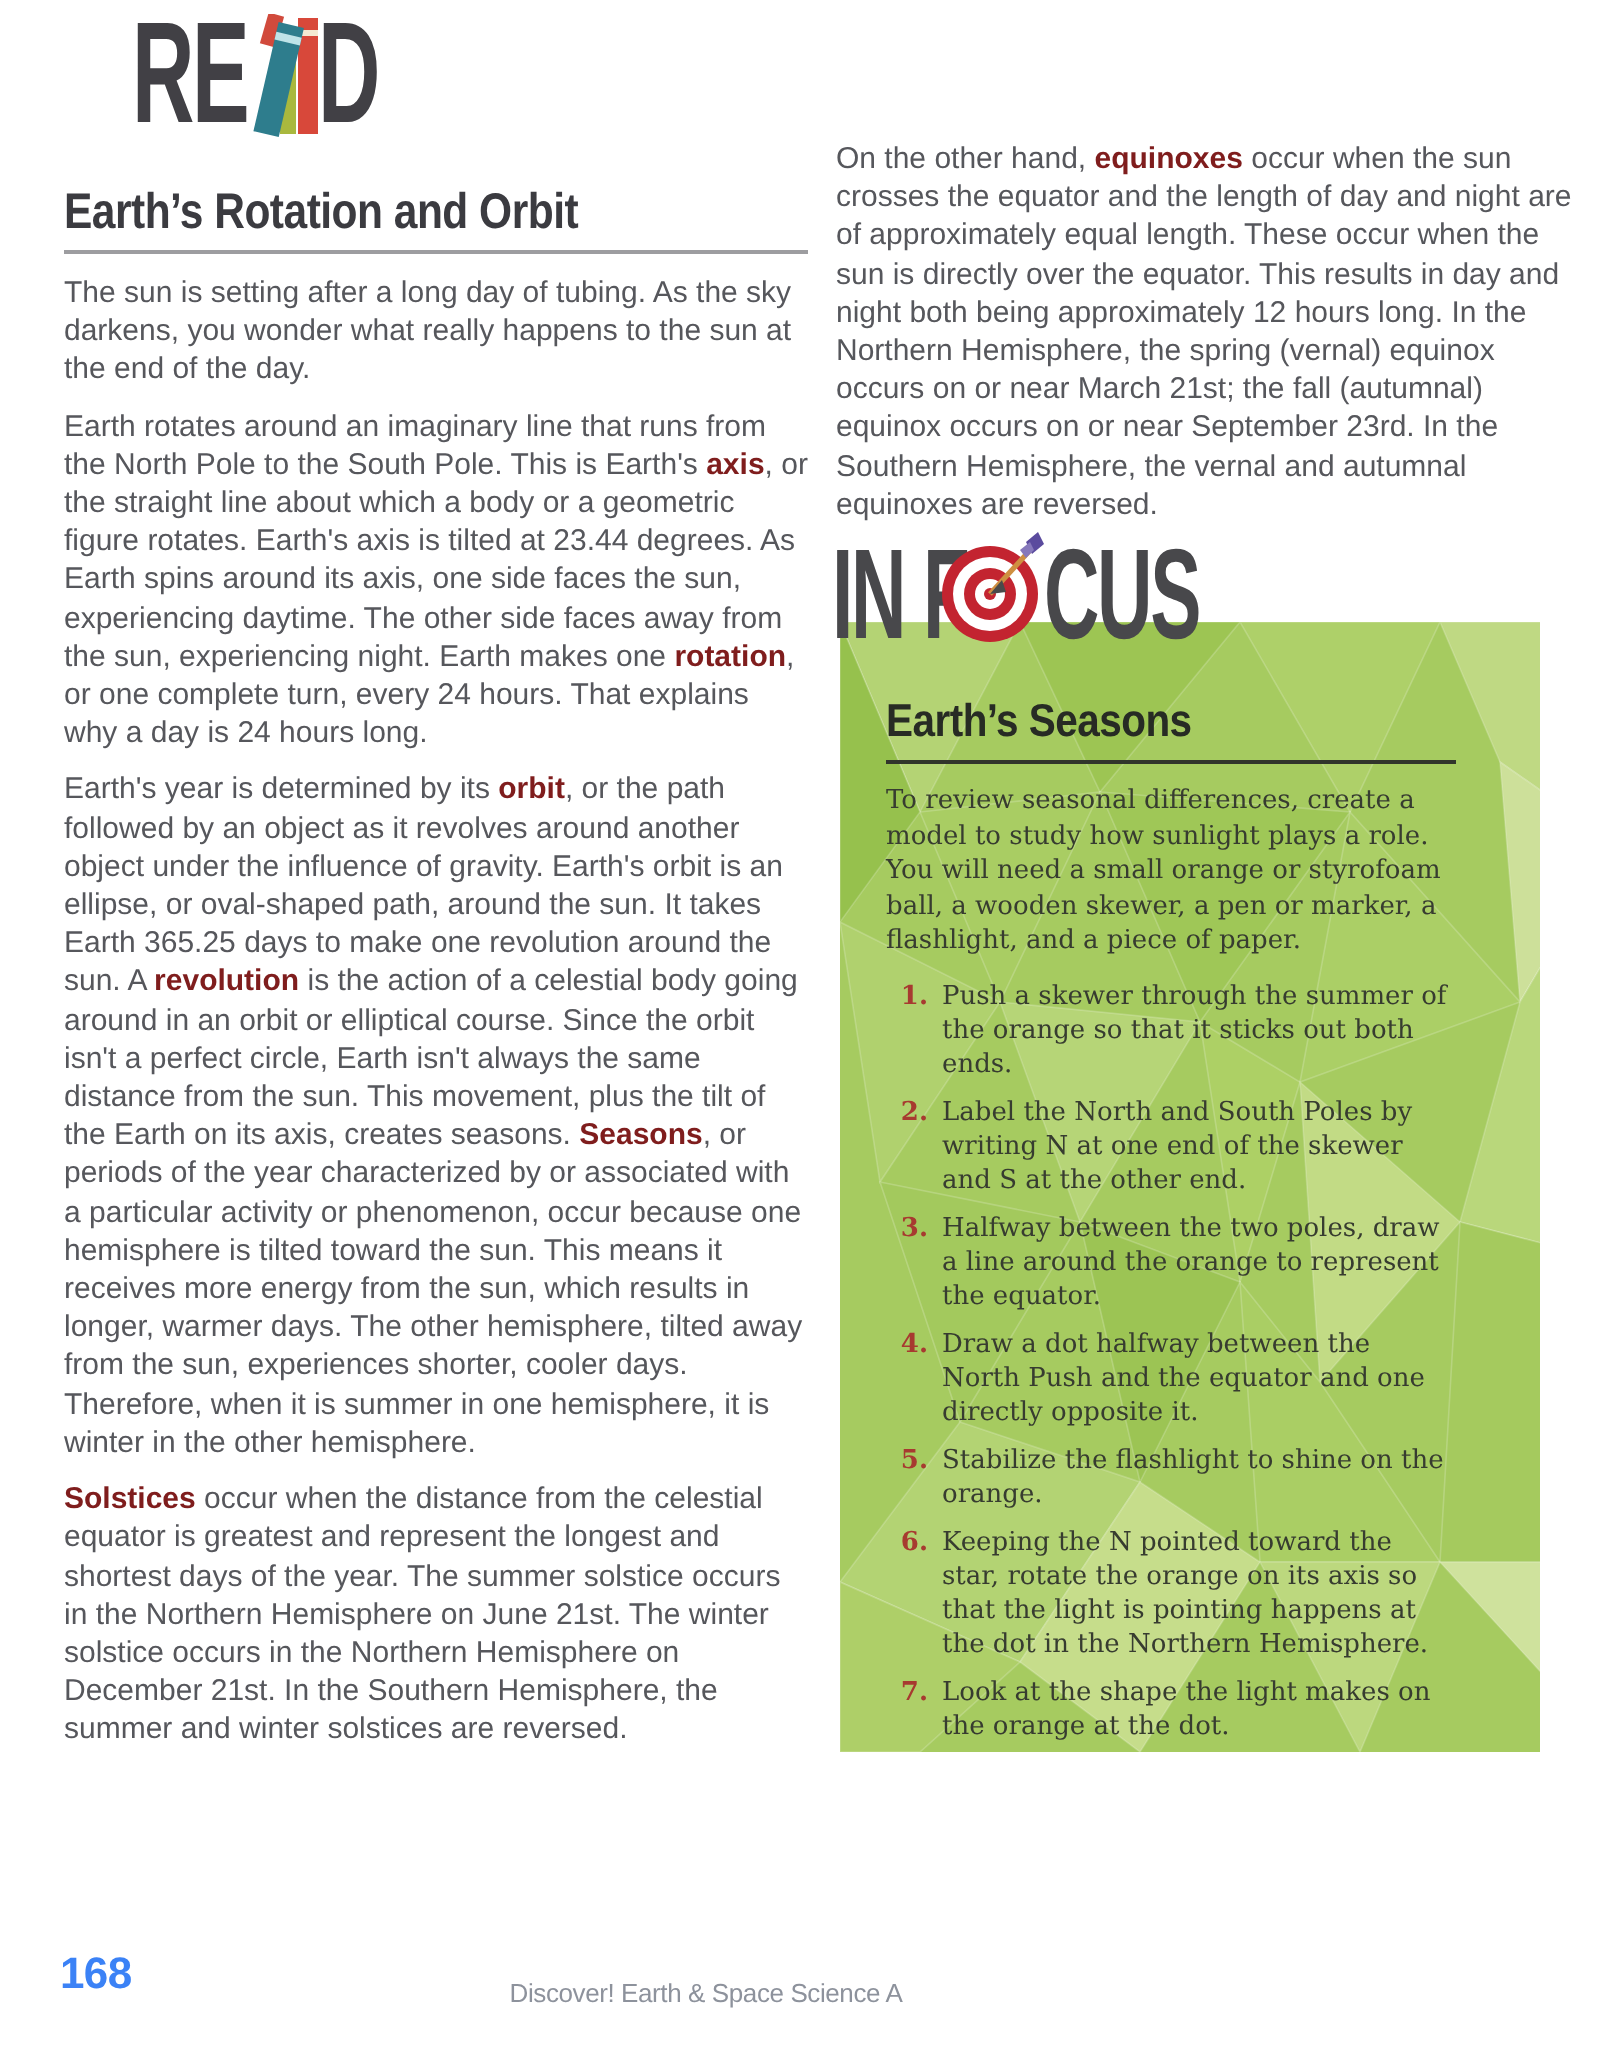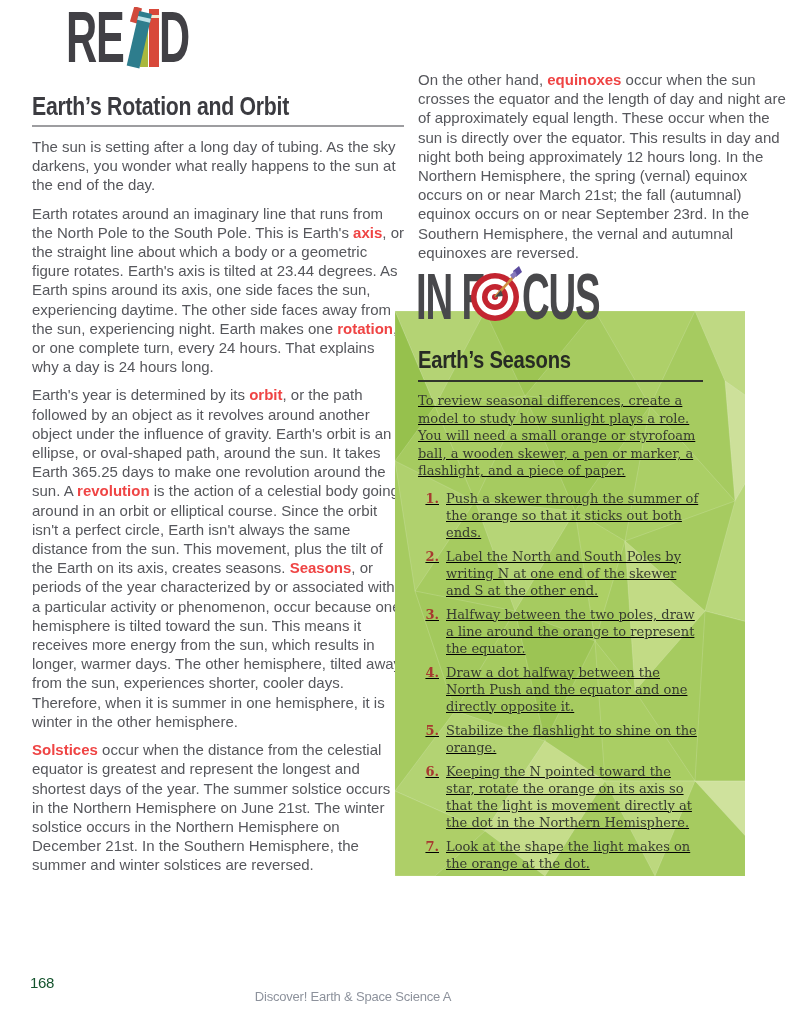--- a/index.html
+++ b/index.html
@@ -16,52 +16,52 @@
   .read-logo .d  { left:93px; transform:scaleX(0.60); }
   .read-logo svg { position:absolute; left:57px; top:3px; }
 
   
   .left-col { position:absolute; left:32px; top:72px; width:372px; }
   h1 { font-size:25px; line-height:28px; color:#3b3b40; font-weight:700;margin-top:20px; }
   h1 .cond { transform:scaleX(0.85); letter-spacing:-0.3px; }
   .h-rule { border-top:2px solid var(--rule_gray); margin:5px 0 10px 0; width:372px; }
 
   p.body { font-size:15px; line-height:19.2px; color:var(--body_text); margin-bottom:9px; }
-  p.body b { font-weight:700; color:#ef4444;text-align:right; }
+  p.body b { font-weight:700; color:#7f1d1d;text-align:right; }
 
   .right-col { position:absolute; left:418px; top:70px; width:376px; }
 
   
   .infocus { position:absolute; left:412px; top:268px; width:200px; height:60px; z-index:3; }
   .infocus .lg { position:absolute; top:0; font-weight:700; font-size:64px; line-height:58px;
                  color:#48484b; letter-spacing:-2px; transform-origin:0 50%; transform:scaleX(0.60); }
   .infocus .p1 { left:4px; }
   .infocus .p2 { left:110px; }
   .infocus svg.target { position:absolute; left:56px; top:-2px; }
 
   
-  .focus-box { position:absolute; left:395px; top:311px; width:350px; height:565px;
-               overflow:hidden; z-index:1;text-decoration:underline; }
+  .focus-box { position:absolute; left:420px; top:311px; width:350px; height:565px;
+               overflow:hidden; z-index:1; }
   .focus-box svg.poly { position:absolute; left:0; top:0; }
   .focus-box svg.poly polygon { stroke:rgba(255,255,255,0.20); stroke-width:0.8; }
   .focus-content { position:relative; z-index:2; padding:36px 42px 0 23px;
                    font-family:"DejaVu Serif", serif; color:var(--box_text); }
   h2 { font-size:23px; line-height:26px; color:#272b24; font-weight:700;
        font-family:"Liberation Sans", sans-serif; }
   h2 .cond { transform:scaleX(0.88); letter-spacing:-0.3px; }
   .h2-rule { border-top:2px solid #31352b; margin:7px 0 10px 0; }
   .focus-intro { font-size:13px; line-height:17.5px; margin-bottom:10px; }
   .steps { margin-left:5px; }
   .step { display:flex; margin-bottom:7px; font-size:13px; line-height:17px; }
   .step-num { width:16px; min-width:16px; text-align:right; margin-right:7px;
               font-weight:700; color:var(--step_red); }
 
   
-  .page-num { position:absolute; left:30px; top:974px; font-size:15px; font-weight:400;
-              color:#14532d; letter-spacing:-0.3px; }
+  .page-num { position:absolute; left:30px; top:974px; font-size:22px; font-weight:700;
+              color:#3b82f6; letter-spacing:-0.3px; }
   .book-title { position:absolute; left:0; top:989px; width:706px; text-align:center;
                 font-size:13px; color:var(--footer_gray); letter-spacing:-0.2px; }
 </style>
 </head>
 <body style="--charcoal: #414045; --body_text: #56575c; --rule_gray: #9d9da0; --accent_red: #c32430; --step_red: #a73a30; --green_base: #a6cb60; --box_text: #373c30; --footer_gray: #8d929c;">
 
 <div class="read-logo">
   <span class="lg re cond">RE</span>
   <svg width="38" height="62" viewBox="0 0 38 62">
     <rect x="9" y="0" width="8" height="16" fill="#d14a3c" transform="rotate(16 13 8)"></rect>
@@ -152,21 +152,21 @@
         <div class="step">
           <span class="step-num">4.</span>
           <span class="step-text">Draw a dot halfway between the North Push and the equator and one directly opposite it.</span>
         </div>
         <div class="step">
           <span class="step-num">5.</span>
           <span class="step-text">Stabilize the flashlight to shine on the orange.</span>
         </div>
         <div class="step">
           <span class="step-num">6.</span>
-          <span class="step-text">Keeping the N pointed toward the star, rotate the orange on its axis so that the light is movement directly at the dot in the Northern Hemisphere.</span>
+          <span class="step-text">Keeping the N pointed toward the star, rotate the orange on its axis so that the light is pointing happens at the dot in the Northern Hemisphere.</span>
         </div>
         <div class="step">
           <span class="step-num">7.</span>
           <span class="step-text">Look at the shape the light makes on the orange at the dot.</span>
         </div>
         <div class="step">
           <span class="step-num">8.</span>
           <span class="step-text">Spin the orange around and compare the light on the dot in the Southern Hemisphere.</span>
         </div>
       </div>

